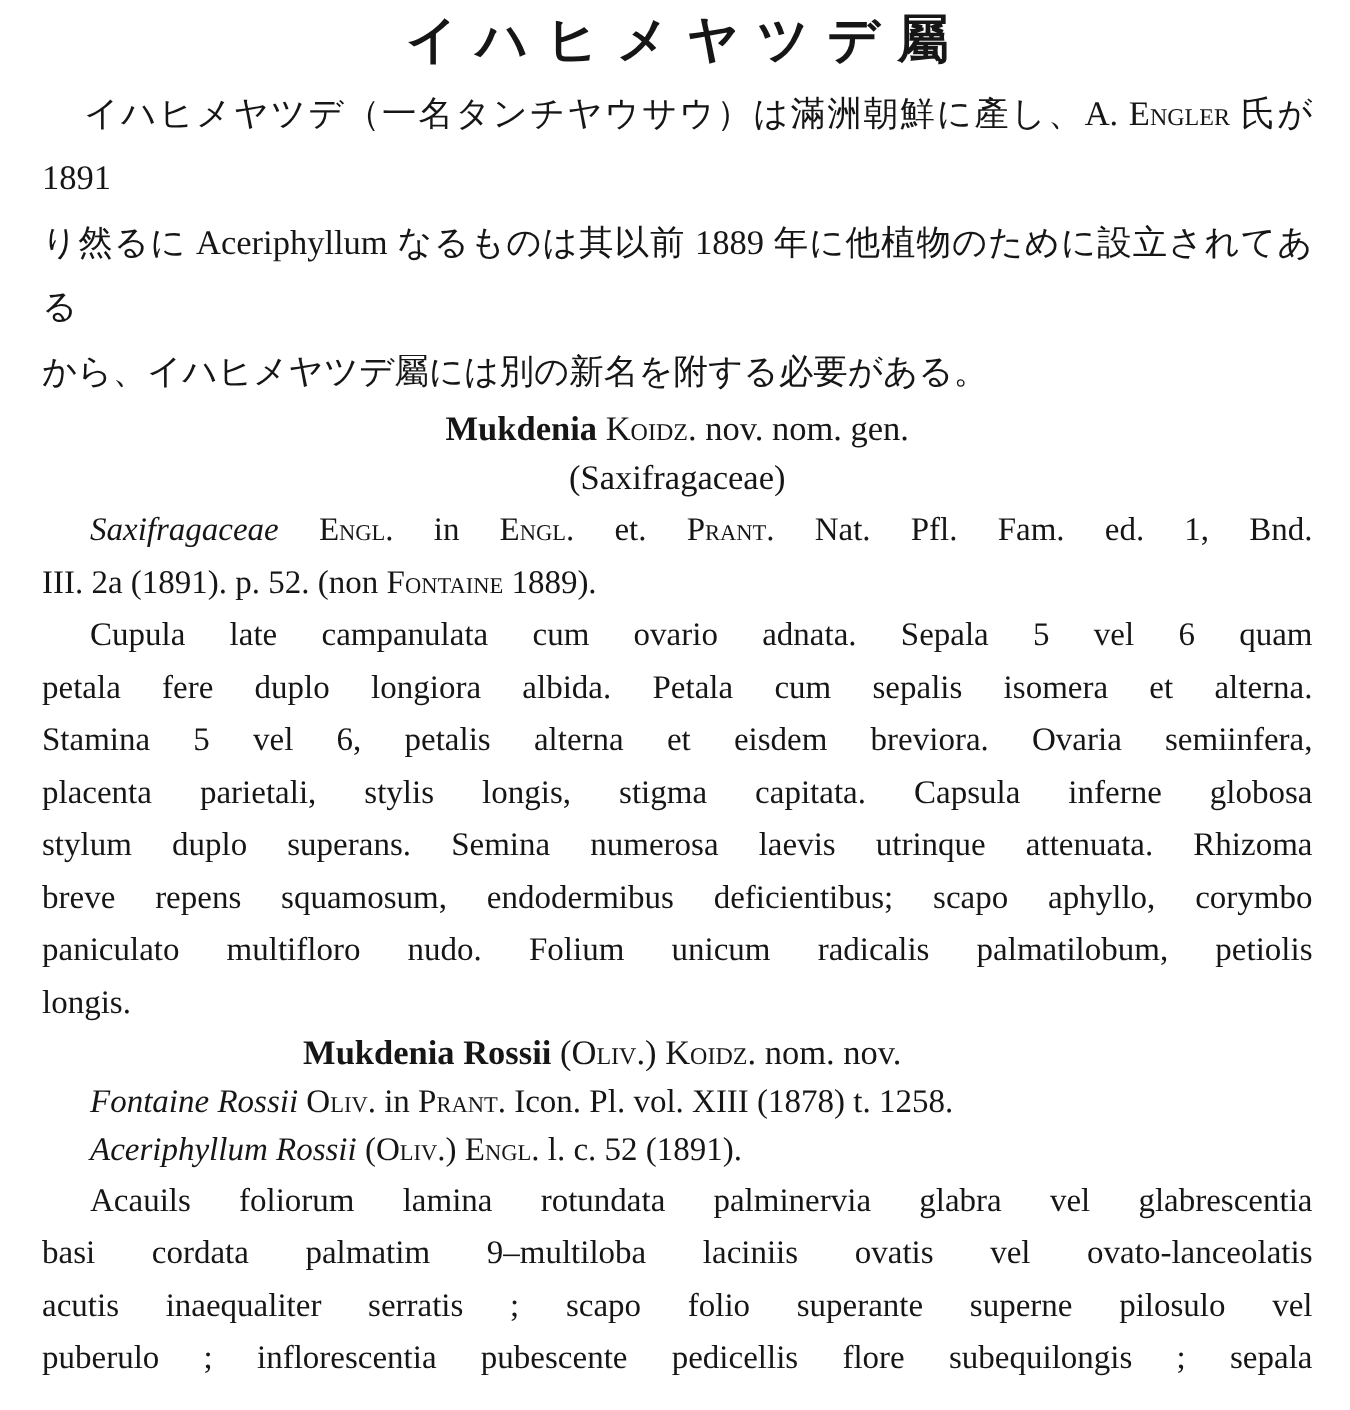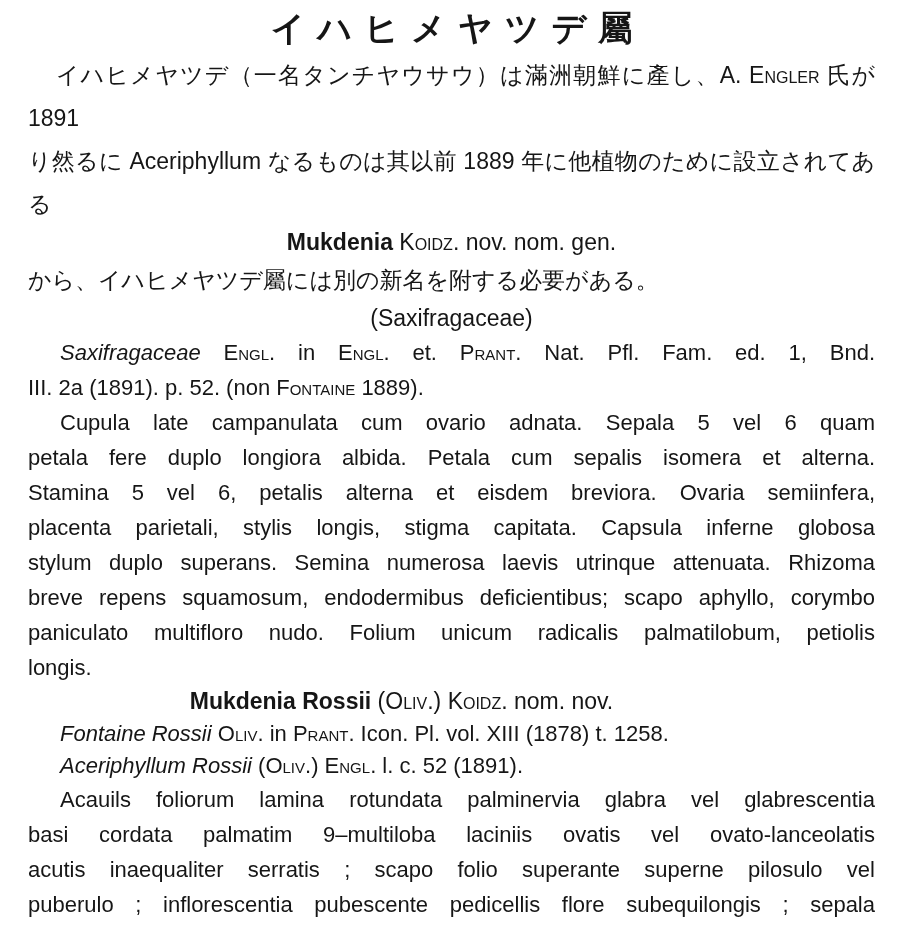--- a/index.html
+++ b/index.html
@@ -5,21 +5,21 @@
   html, body {
     margin: 0; padding: 0;
     background: #ffffff;
   }
   #page {
     position: relative;
     width: 900px; height: 940px;
     overflow: hidden;
     background: #ffffff;
     color: #161616;
-    font-family: Liberation Sans, sans-serif;
+    font-family: Liberation Serif, serif;
     box-sizing: border-box;
     padding: 6px 25px 0 28px;
   }
   h1.doc-title {
     margin: 0 0 4px 0;
     font-size: 34px;
     line-height: 44px;
     font-weight: bold;
     text-align: center;
     letter-spacing: 12px;
@@ -47,22 +47,22 @@
   .seg-sc { font-variant: small-caps; }
 </style>
 </head>
 <body>
 
 <div id="page">
   <h1 class="doc-title">イハヒメヤツデ屬</h1>
   <div id="content">
       <div class="line jp just" style="text-indent: 28px;"><span class="seg">イハヒメヤツデ（一名タンチヤウサウ）は滿洲朝鮮に產し、A. </span><span class="seg-sc">Engler</span><span class="seg"> 氏が 1891</span></div>
       <div class="line jp just"><span class="seg">り然るに Aceriphyllum なるものは其以前 1889 年に他植物のために設立されてある</span></div>
+      <div class="line jp"><span class="seg">から、イハヒメヤツデ屬には別の新名を附する必要がある。</span></div>
       <div class="line head center"><span class="seg-b">Mukdenia </span><span class="seg-sc">Koidz.</span><span class="seg"> nov. nom. gen.</span></div>
-      <div class="line jp"><span class="seg">から、イハヒメヤツデ屬には別の新名を附する必要がある。</span></div>
       <div class="line head center"><span class="seg">(Saxifragaceae)</span></div>
       <div class="line latin just" style="text-indent: 32px;"><span class="seg-i">Saxifragaceae</span><span class="seg"> </span><span class="seg-sc">Engl.</span><span class="seg"> in </span><span class="seg-sc">Engl.</span><span class="seg"> et. </span><span class="seg-sc">Prant.</span><span class="seg"> Nat. Pfl. Fam. ed. 1, Bnd.</span></div>
       <div class="line latin"><span class="seg">III. 2a (1891). p. 52. (non </span><span class="seg-sc">Fontaine</span><span class="seg"> 1889).</span></div>
       <div class="line desc just" style="text-indent: 32px;"><span class="seg">Cupula late campanulata cum ovario adnata.  Sepala 5 vel 6 quam</span></div>
       <div class="line desc just"><span class="seg">petala fere duplo longiora albida.  Petala cum sepalis isomera et alterna.</span></div>
       <div class="line desc just"><span class="seg">Stamina 5 vel 6, petalis alterna et eisdem breviora.  Ovaria semiinfera,</span></div>
       <div class="line desc just"><span class="seg">placenta parietali, stylis longis, stigma capitata.  Capsula inferne globosa</span></div>
       <div class="line desc just"><span class="seg">stylum duplo superans.  Semina numerosa laevis utrinque attenuata.  Rhizoma</span></div>
       <div class="line desc just"><span class="seg">breve repens squamosum, endodermibus deficientibus; scapo aphyllo, corymbo</span></div>
       <div class="line desc just"><span class="seg">paniculato multifloro nudo.  Folium unicum radicalis palmatilobum, petiolis</span></div>

